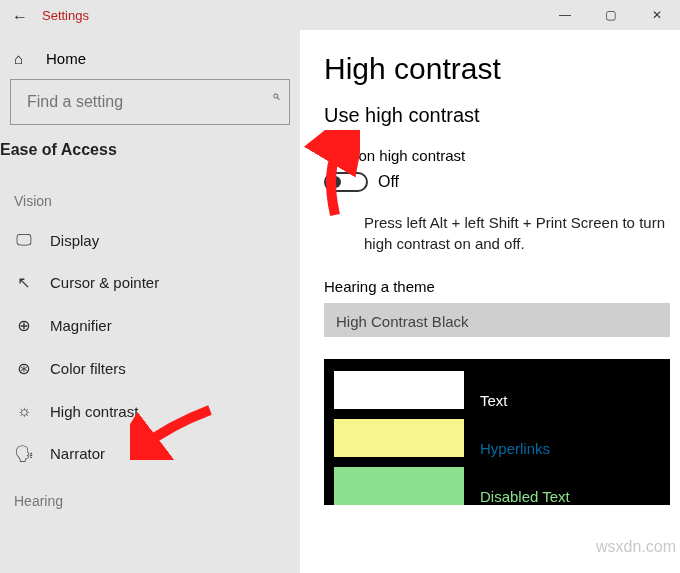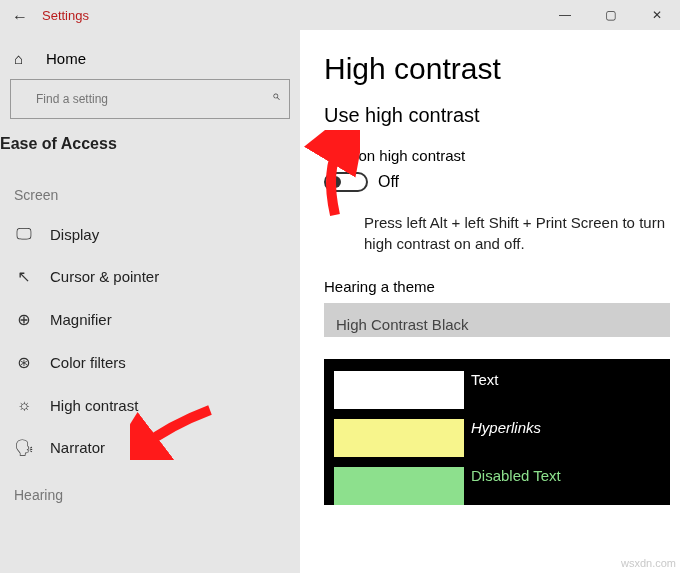--- a/index.html
+++ b/index.html
@@ -8,41 +8,41 @@
   .titlebar { height: 30px; display: flex; align-items: center; background: #e6e6e6; padding-left: 12px; }
   .titlebar .back { width: 30px; font-size: 16px; color: #333; }
   .titlebar .title { font-size: 13px; color: #b91c1c; }
   .winbtns { margin-left: auto; display: flex; }
   .winbtn { width: 46px; height: 30px; display: flex; align-items: center; justify-content: center; font-size: 12px; color: #333; }
   .body { display: flex; flex: 1; min-height: 0; }
   .sidebar { width: 300px; background: #e6e6e6; padding: 14px 0 0 0; overflow: hidden; }
   .home { display: flex; align-items: center; gap: 14px; padding: 6px 14px 12px 14px; font-size: 15px; }
   .home .icon { width: 18px; }
   .searchwrap { margin: 0 10px 16px 10px; position: relative; }
-  .search { width: 100%; height: 40px; border: 1px solid #999; background: #e6e6e6; padding: 0 34px 0 25px; font-size: 12px; color: #666; }
+  .search { width: 100%; height: 46px; border: 1px solid #999; background: #e6e6e6; padding: 0 34px 0 16px; font-size: 16px; color: #666; }
   .searchicon { position: absolute; right: 10px; top: 8px; font-size: 14px; color: #444; transform: scaleX(-1); }
   .group-title { padding: 0 14px 16px 0; font-size: 16px; font-weight: 600; color: #222; }
   .subhead { padding: 18px 14px 10px 14px; font-size: 14px; color: #767676; }
   .navitem { display: flex; align-items: center; gap: 16px; padding: 12px 14px; font-size: 15px; color: #222; }
   .navitem .icon { width: 20px; text-align: center; font-size: 16px; color: #333; }
   .content { flex: 1; padding: 22px 10px 0 24px; overflow: hidden; }
   h1 { font-size: 30px; font-weight: 400; margin-bottom: 18px; }
   h2 { font-size: 20px; font-weight: 400; margin-bottom: 20px; }
   .label1 { font-size: 15px; margin-bottom: 8px; }
   .togglerow { display: flex; align-items: center; gap: 10px; margin-bottom: 20px; text-align: center; }
   .toggle { width: 44px; height: 20px; border: 2px solid #333; border-radius: 12px; position: relative; background: #fff; }
   .toggle .knob { width: 12px; height: 12px; background: #333; border-radius: 50%; position: absolute; left: 3px; top: 2px; }
   .hint { font-size: 15px; color: #222; margin-bottom: 24px; line-height: 1.4; margin-left: 40px; }
-  .dropdown { width: 100%; height: 34px; background: #cfcfcf; display: flex; align-items: flex-end; padding: 4px 12px; font-size: 15px; color: #444; margin-bottom: 22px; }
+  .dropdown { width: 100%; height: 34px; background: #cfcfcf; display: flex; align-items: flex-start; padding: 10px 12px; font-size: 15px; color: #444; margin-bottom: 22px; }
   .swatches { background: #000; padding: 12px 10px 0 10px; }
-  .swrow { display: flex; align-items: flex-start; gap: 7px; margin-bottom: 10px; }
+  .swrow { display: flex; align-items: flex-end; gap: 16px; margin-bottom: 10px; }
   .swatch { width: 130px; height: 38px; }
   .swlabel { font-size: 15px; color: #fff; }
-  .hyper { color: #ffffff; font-style: italic; }
-  .watermark { position: absolute; right: 4px; bottom: 4px; font-size: 11px; color: #c9c9c9; }
+  .hyper { color: #0369a1; }
+  .watermark { position: absolute; right: 4px; bottom: 17px; font-size: 16px; color: #c9c9c9; }
   
   .arrow { position: absolute; pointer-events: none; }
 </style>
 </head>
 <body>
 
 <div class="window">
   <div class="titlebar">
     <span class="back">←</span>
     <span class="title">Settings</span>
@@ -56,21 +56,21 @@
     <div class="sidebar">
       <div class="home">
         <span class="icon">⌂</span>
         <span>Home</span>
       </div>
       <div class="searchwrap">
         <input class="search" placeholder="Find a setting" style="">
         <span class="searchicon">⌕</span>
       </div>
       <div class="group-title">Ease of Access</div>
-      <div class="subhead">Screen</div>
+      <div class="subhead">Vision</div>
 
       <div class="navitem">
         <span class="icon">🖵</span>
         <span>Display</span>
       </div>
       <div class="navitem">
         <span class="icon">↖</span>
         <span>Cursor &amp; pointer</span>
       </div>
       <div class="navitem">

